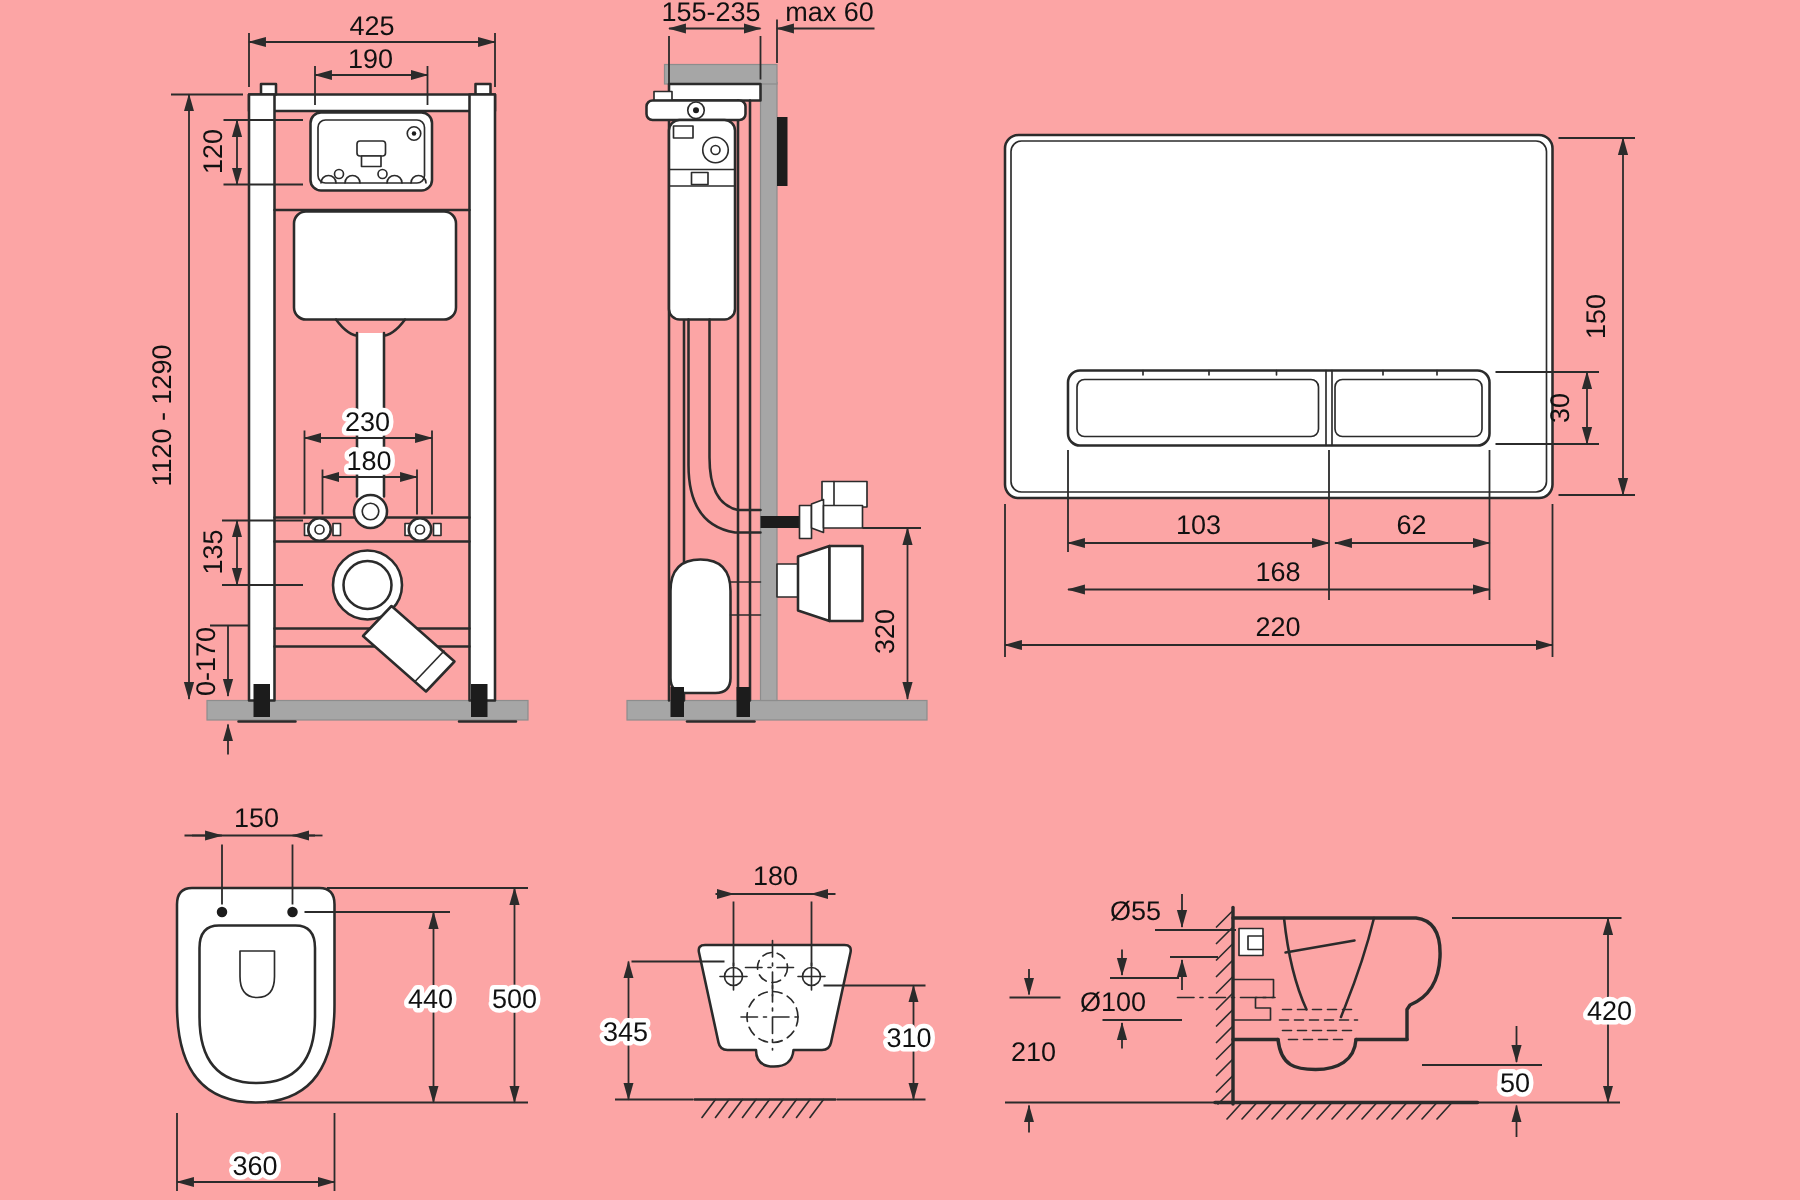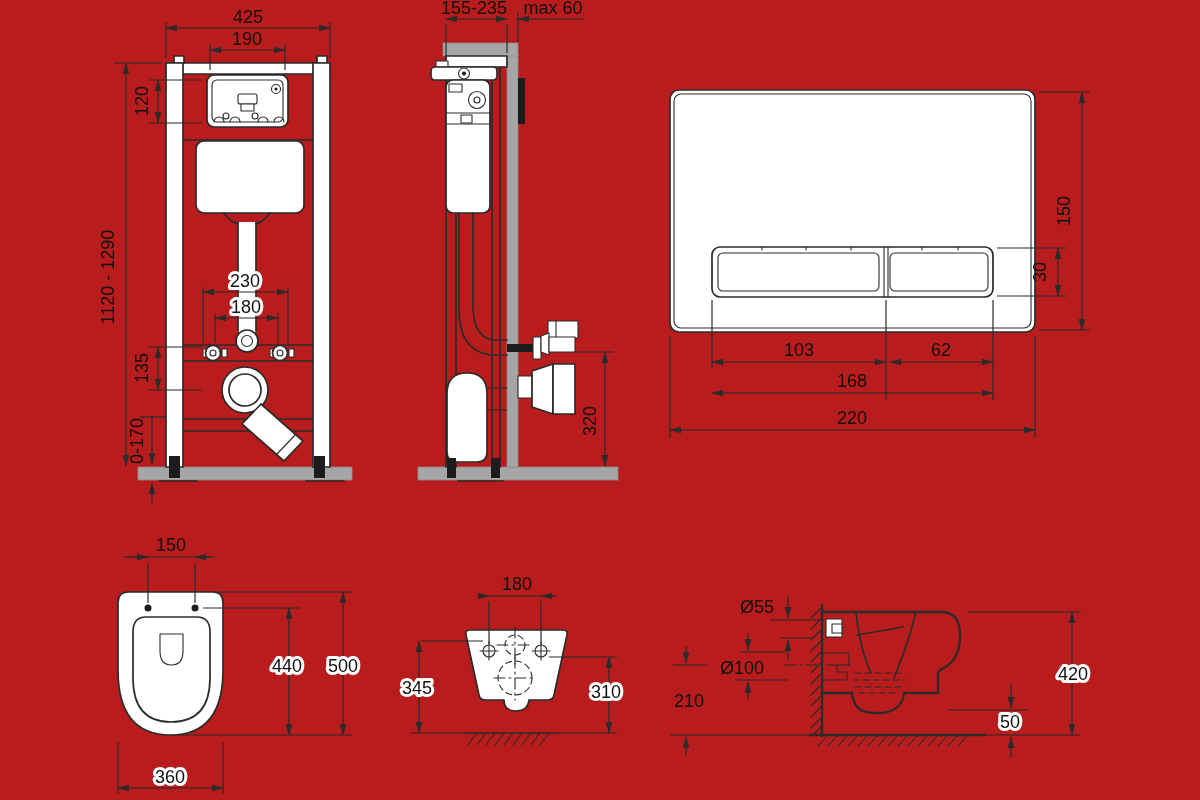--- a/index.html
+++ b/index.html
@@ -1,16 +1,16 @@
 <!DOCTYPE html>
 <html><head>
 <meta charset="utf-8">
 <style>
   html,body{margin:0;padding:0;background:#fff;}
-  .page{width:1200px;height:800px;background:#b91c1c;position:relative;overflow:hidden;}
+  .page{width:1200px;height:800px;background:#fca5a5;position:relative;overflow:hidden;}
   svg{display:block;}
   .ln{fill:none;stroke:#2b2b2b;stroke-width:1.7;stroke-linejoin:round;stroke-linecap:round;}
   .lw{fill:#ffffff;stroke:#2b2b2b;stroke-width:1.7;stroke-linejoin:round;}
   .thk{stroke-width:2.3;}
   .thn{stroke-width:1.1;}
   .dm{fill:none;stroke:#2b2b2b;stroke-width:1.2;}
   .gray{fill:#a6a6a6;stroke:#8d8d8d;stroke-width:0.8;}
   .dk{fill:#1c1c1c;stroke:none;}
   .dsh{stroke-dasharray:6 4;}
   .ddt{stroke-dasharray:11 4 2 4;stroke-width:1.1;}

